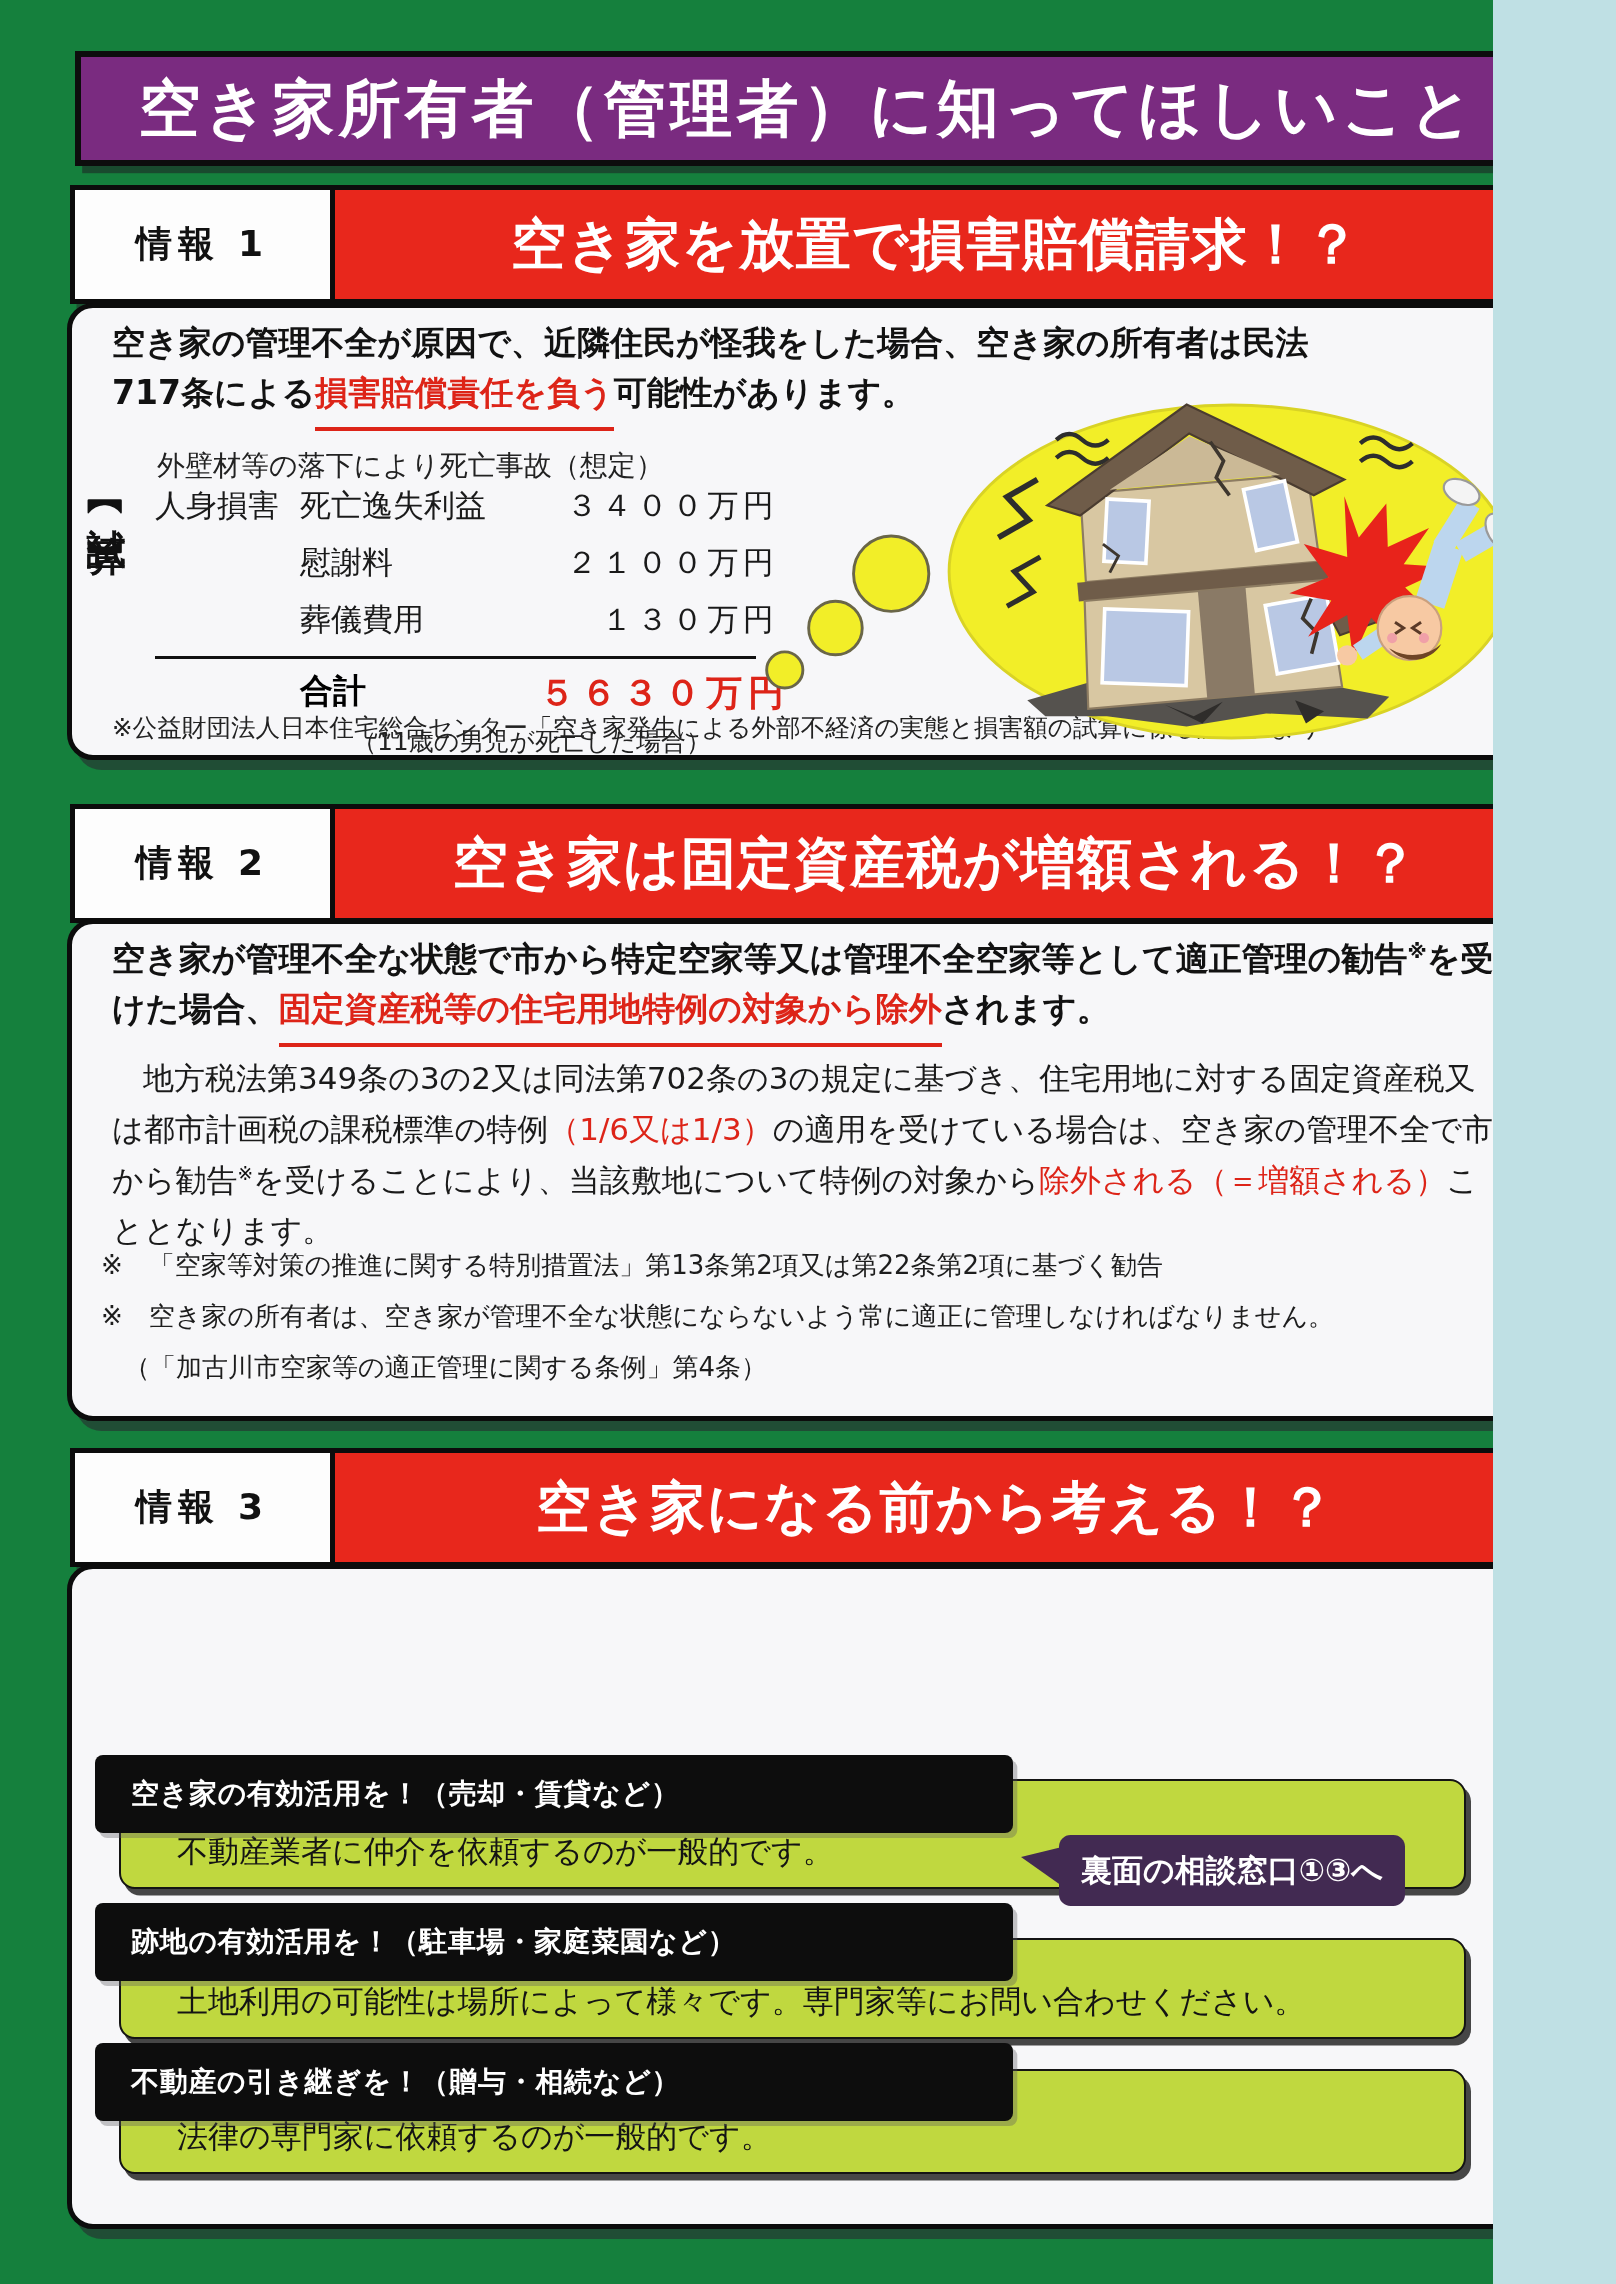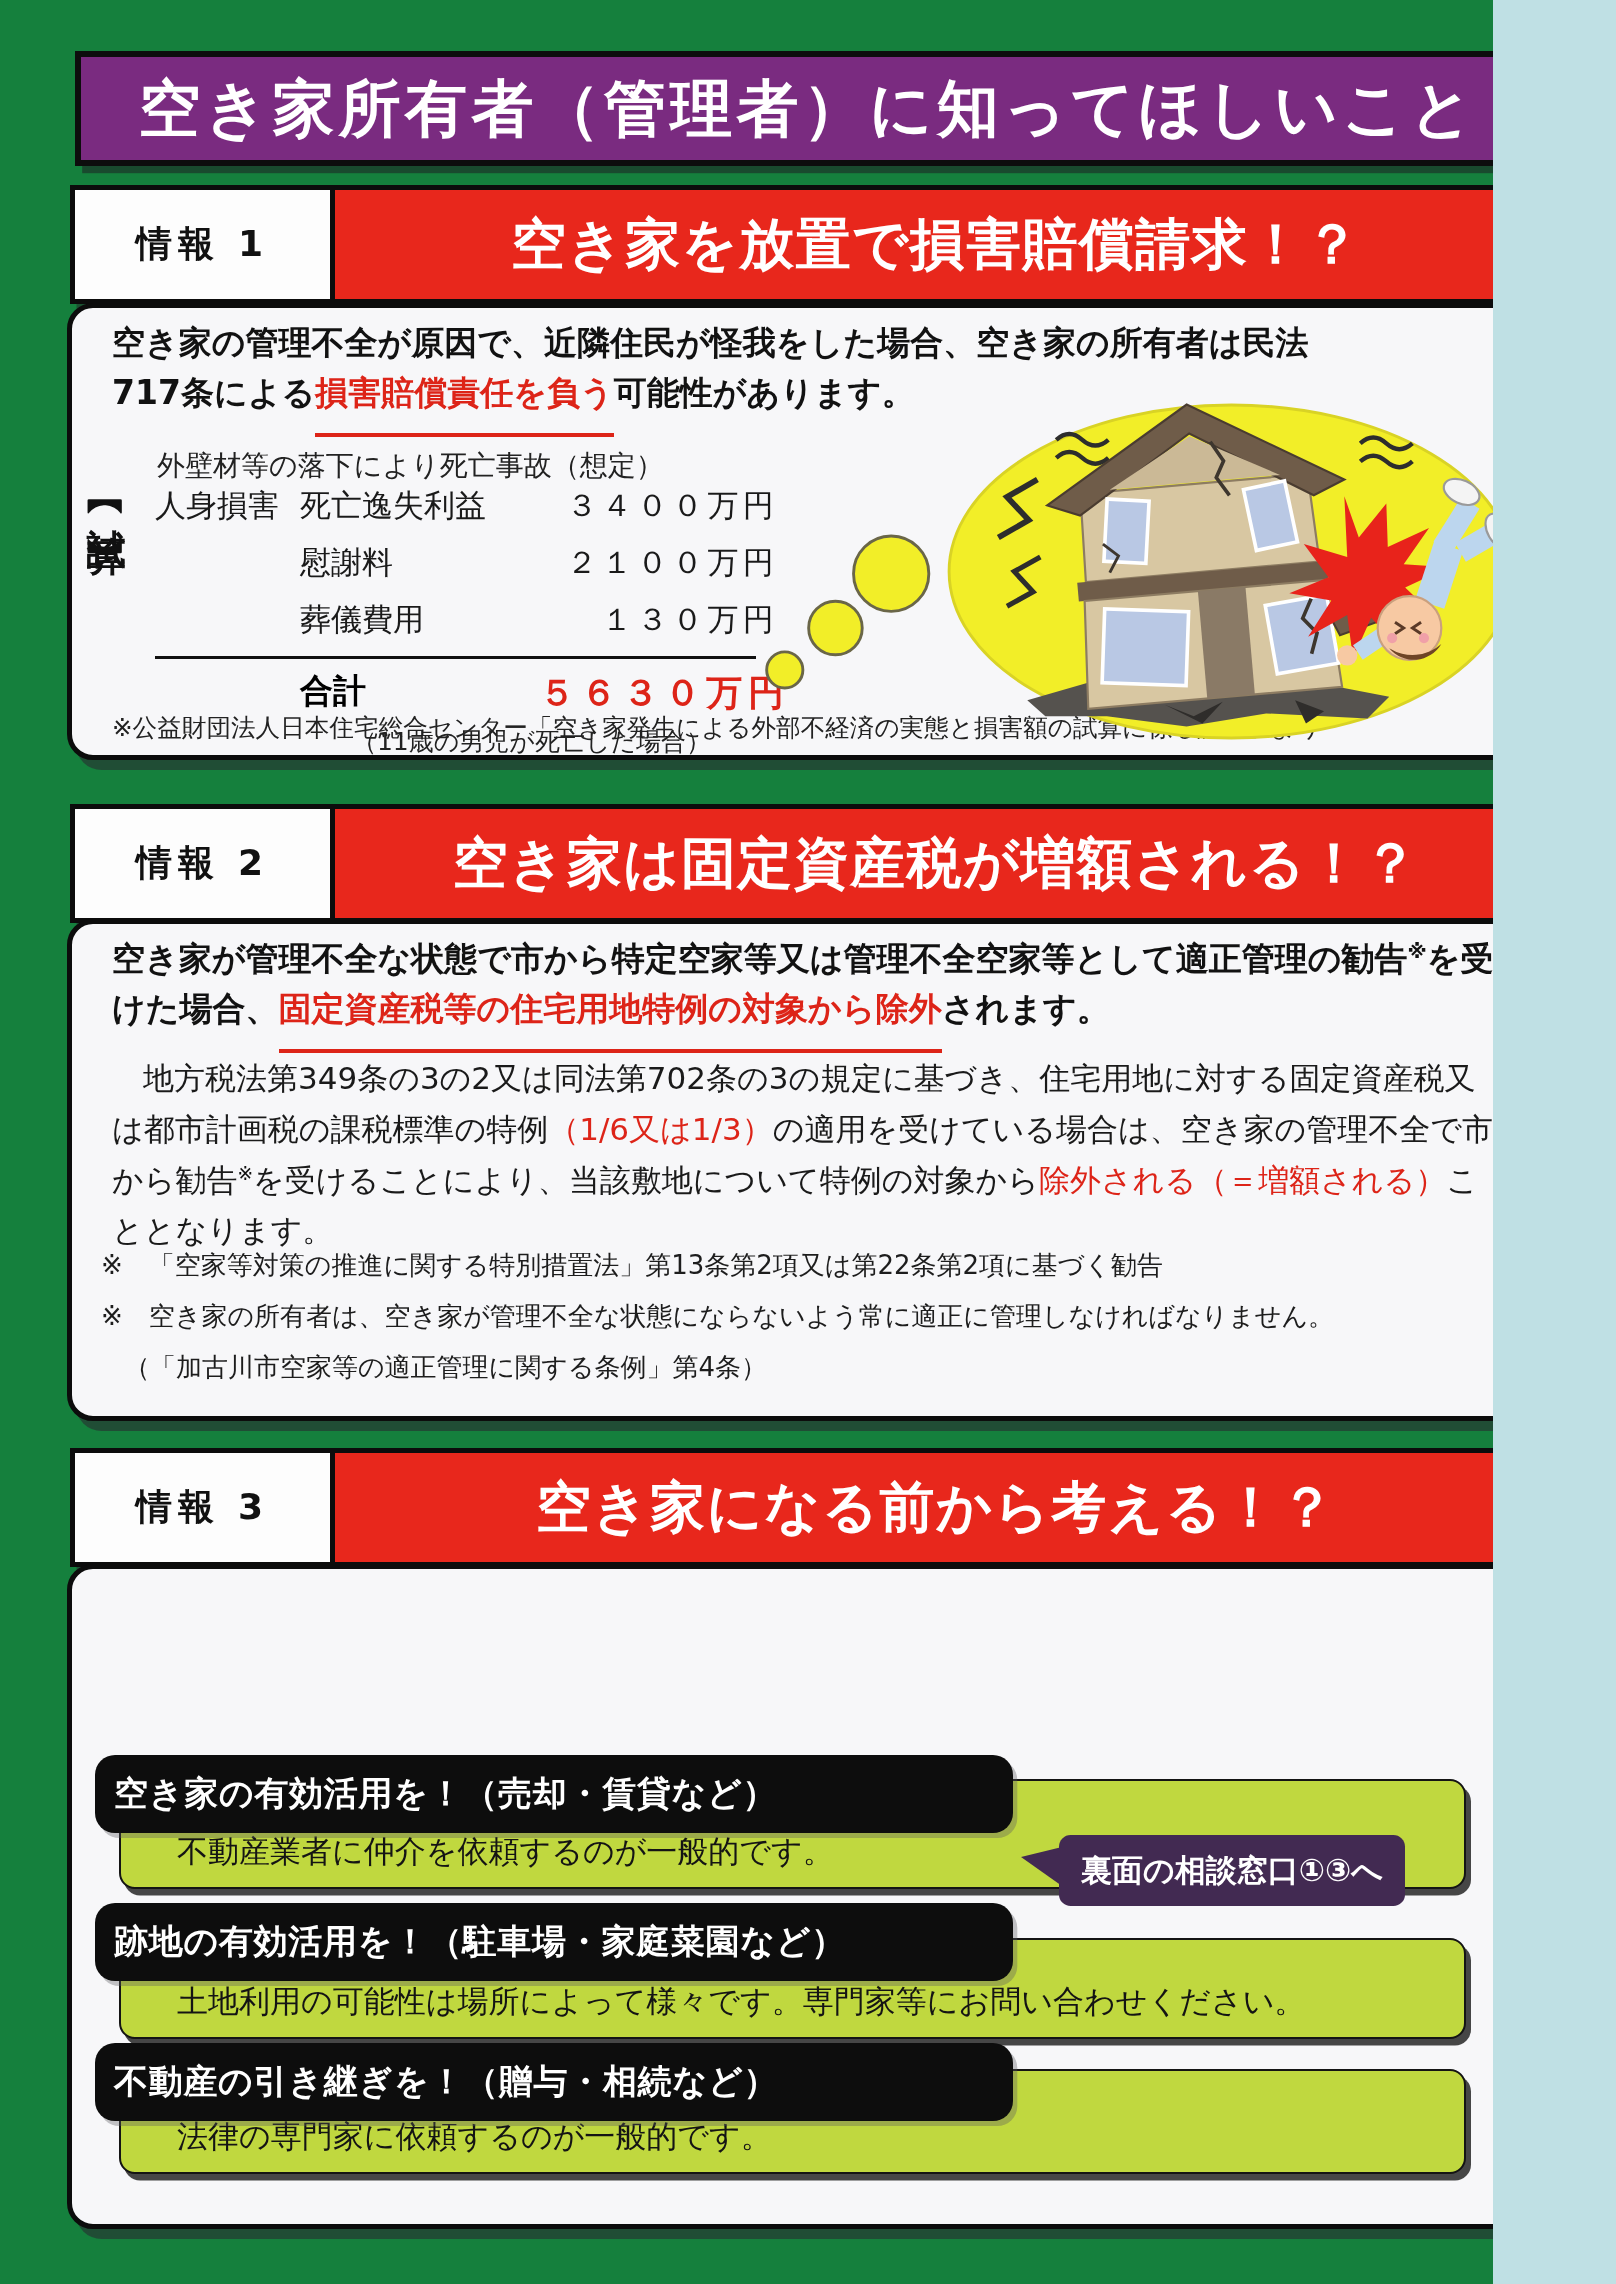--- a/index.html
+++ b/index.html
@@ -50,21 +50,21 @@
     font-size:33px;font-weight:bold;color:#121212;line-height:1.5;
   }
   .para-regular{
     position:absolute;left:40px;width:1383px;
     font-size:31px;color:#1a1a1a;line-height:1.64;
   }
   .red{color:#dd2418;}
   .red-underline{
     color:#dd2418;
     border-bottom:4.3px solid #dd2418;
-    padding-bottom:21px;
+    padding-bottom:15px;
   }
   .sup{vertical-align:super;font-size:60%;color:#111;}
   
   .est-caption{position:absolute;left:85px;top:139px;font-size:28px;color:#222;}
   .est-vert{
     position:absolute;left:7.2px;top:180px;height:261px;
     writing-mode:vertical-rl;text-orientation:mixed;
     font-size:39px;font-weight:bold;color:#111;letter-spacing:8.7px;
   }
   .est-table{position:absolute;left:83px;top:177px;width:652px;}
@@ -87,25 +87,25 @@
   
   .green-box{
     position:absolute;background:#c0d83f;border:2.9px solid #141414;border-radius:16px;
     box-shadow:5px 6.5px 0 rgba(25,25,25,.8);
   }
   .green-box .gtext{
     position:absolute;left:56px;bottom:14.5px;font-size:31px;color:#141414;white-space:nowrap;
   }
   .pill{
     position:absolute;height:78px;width:918px;
-    background:#0d0d0d;border-radius:20px;
+    background:#0d0d0d;border-radius:8px;
     box-shadow:4.3px 5px 0 rgba(90,90,95,.35);
     display:flex;align-items:center;
-    color:#fff;font-size:34px;font-weight:bold;letter-spacing:0.7px;
-    padding-left:19px;box-sizing:border-box;white-space:nowrap;
+    color:#fff;font-size:28px;font-weight:bold;letter-spacing:0.7px;
+    padding-left:36px;box-sizing:border-box;white-space:nowrap;
   }
   .bubble{
     position:absolute;background:#422a52;border-radius:11.6px;
     color:#fff;font-size:31px;font-weight:bold;
     display:flex;align-items:center;justify-content:center;
     padding:14.5px 22px;white-space:nowrap;z-index:5;
   }
   .bubble:before{
     content:"";position:absolute;left:-38px;top:11.6px;
     border-top:10px solid transparent;

